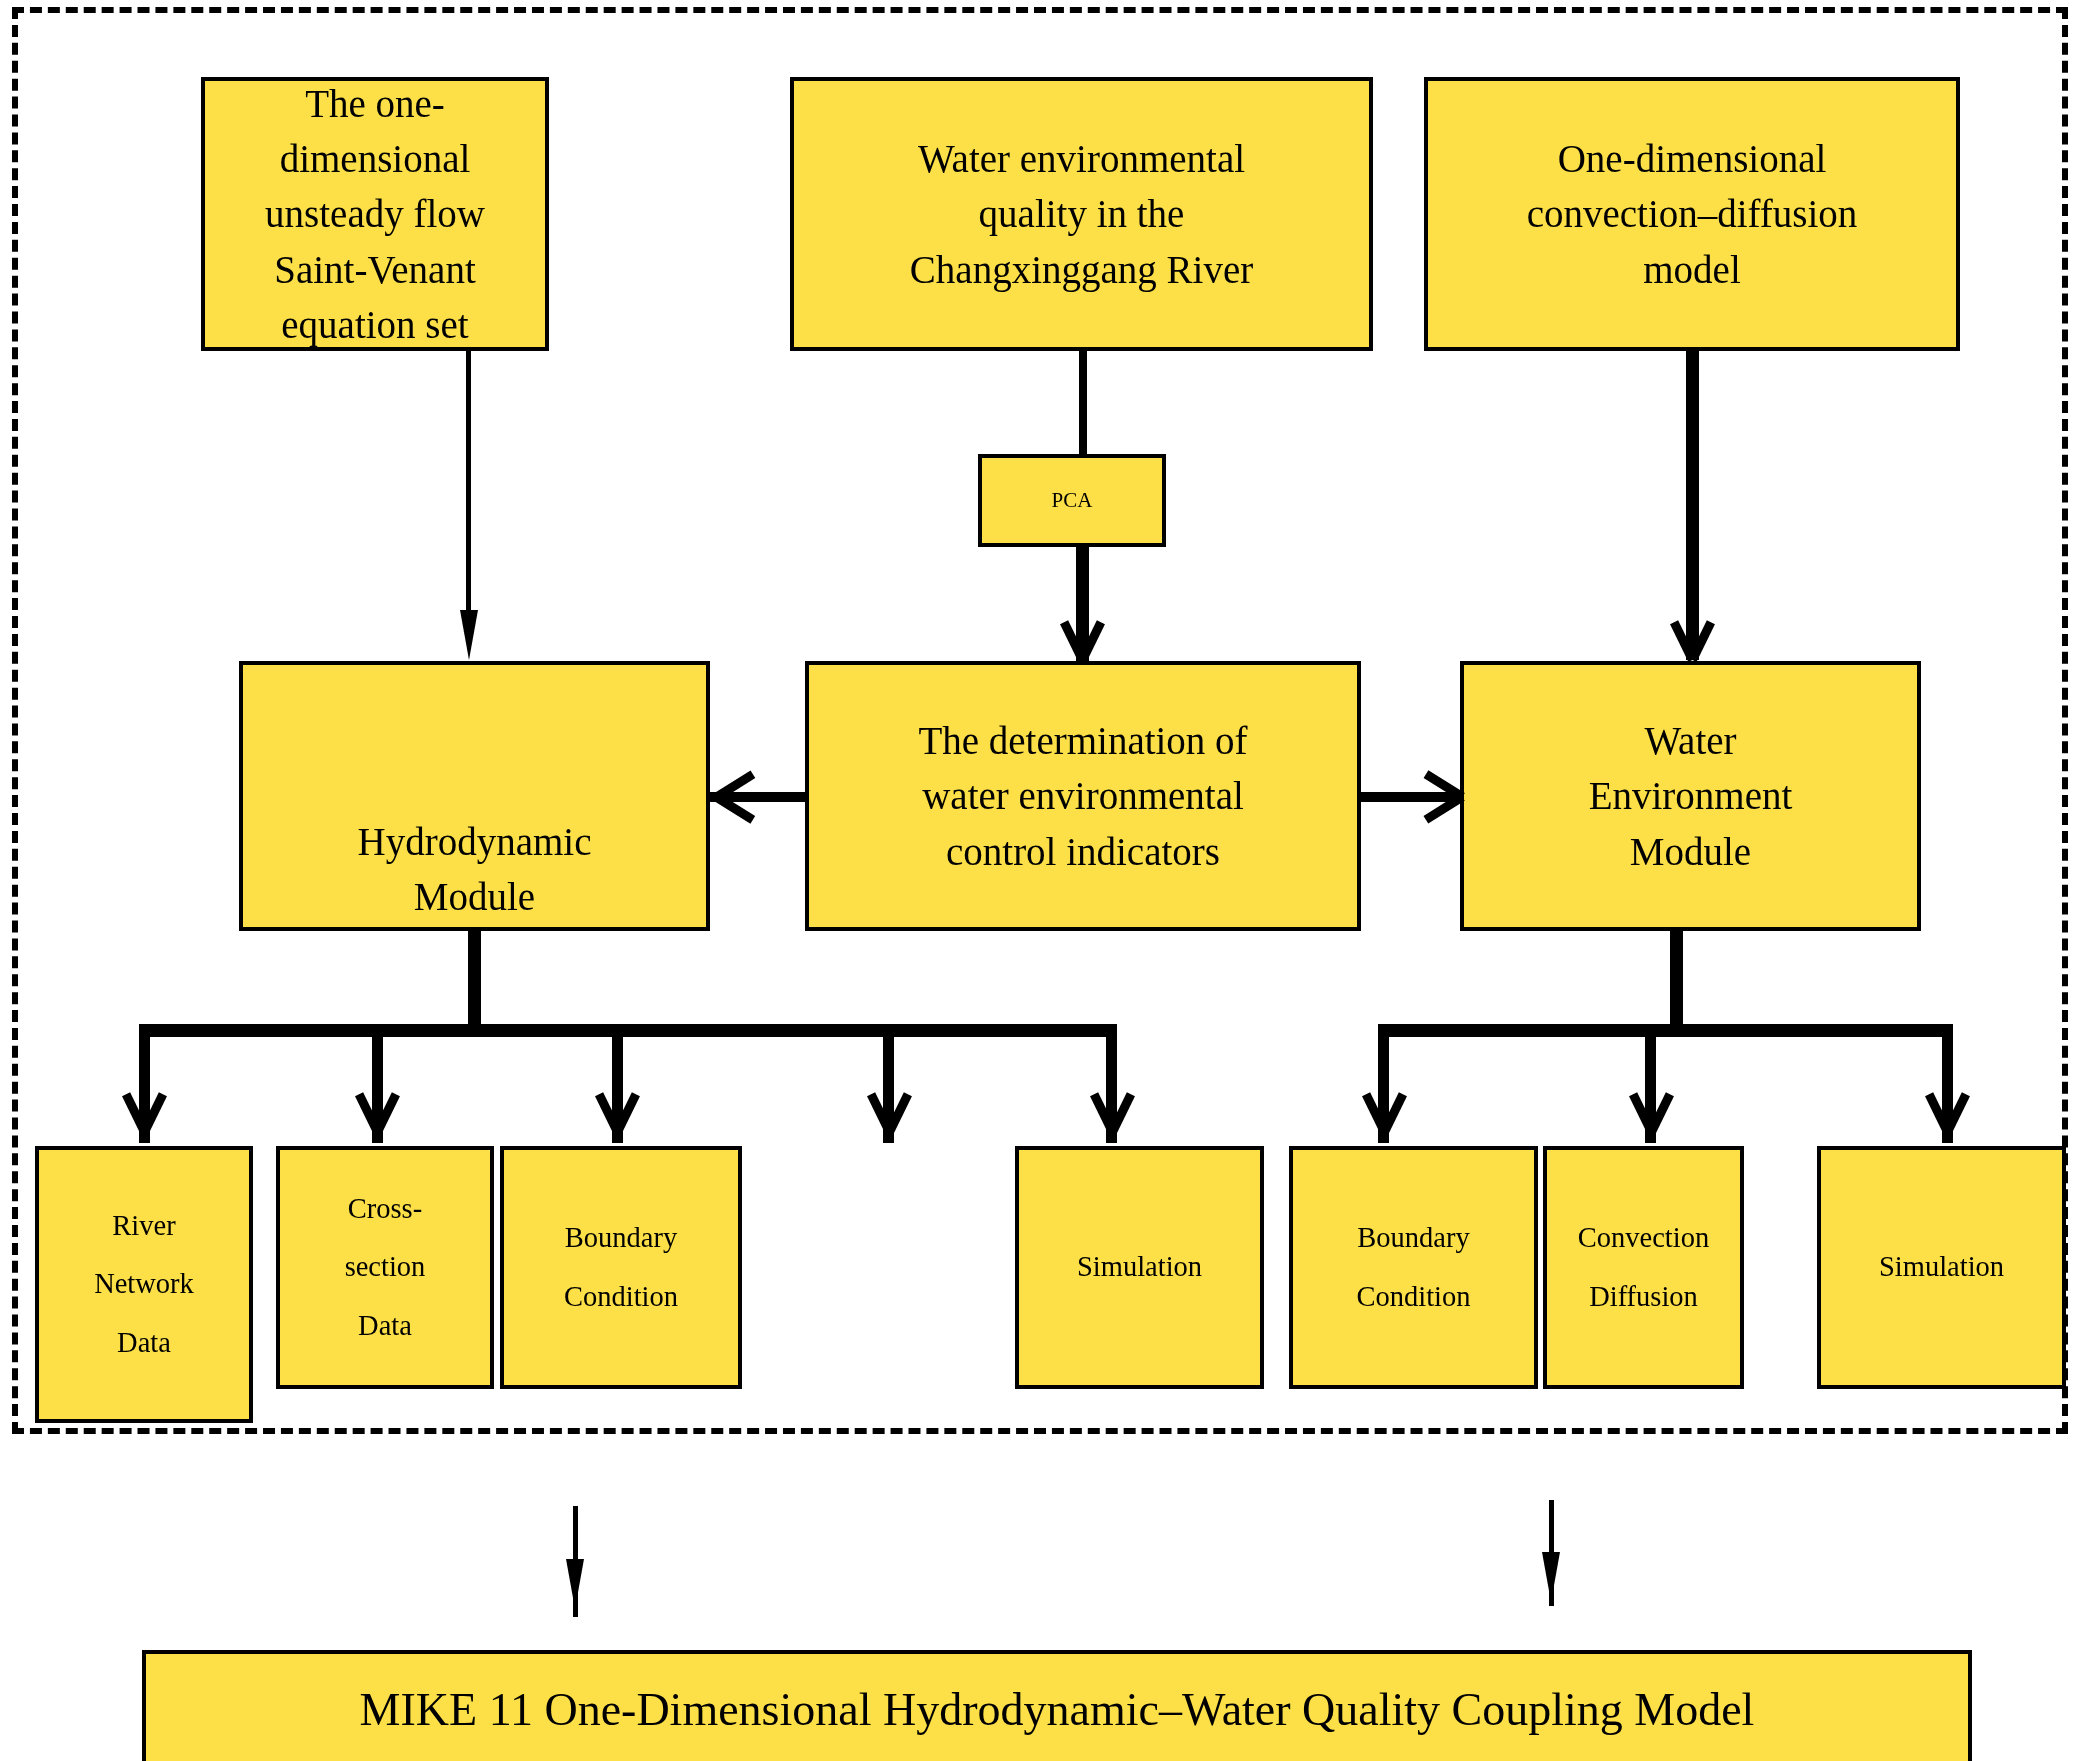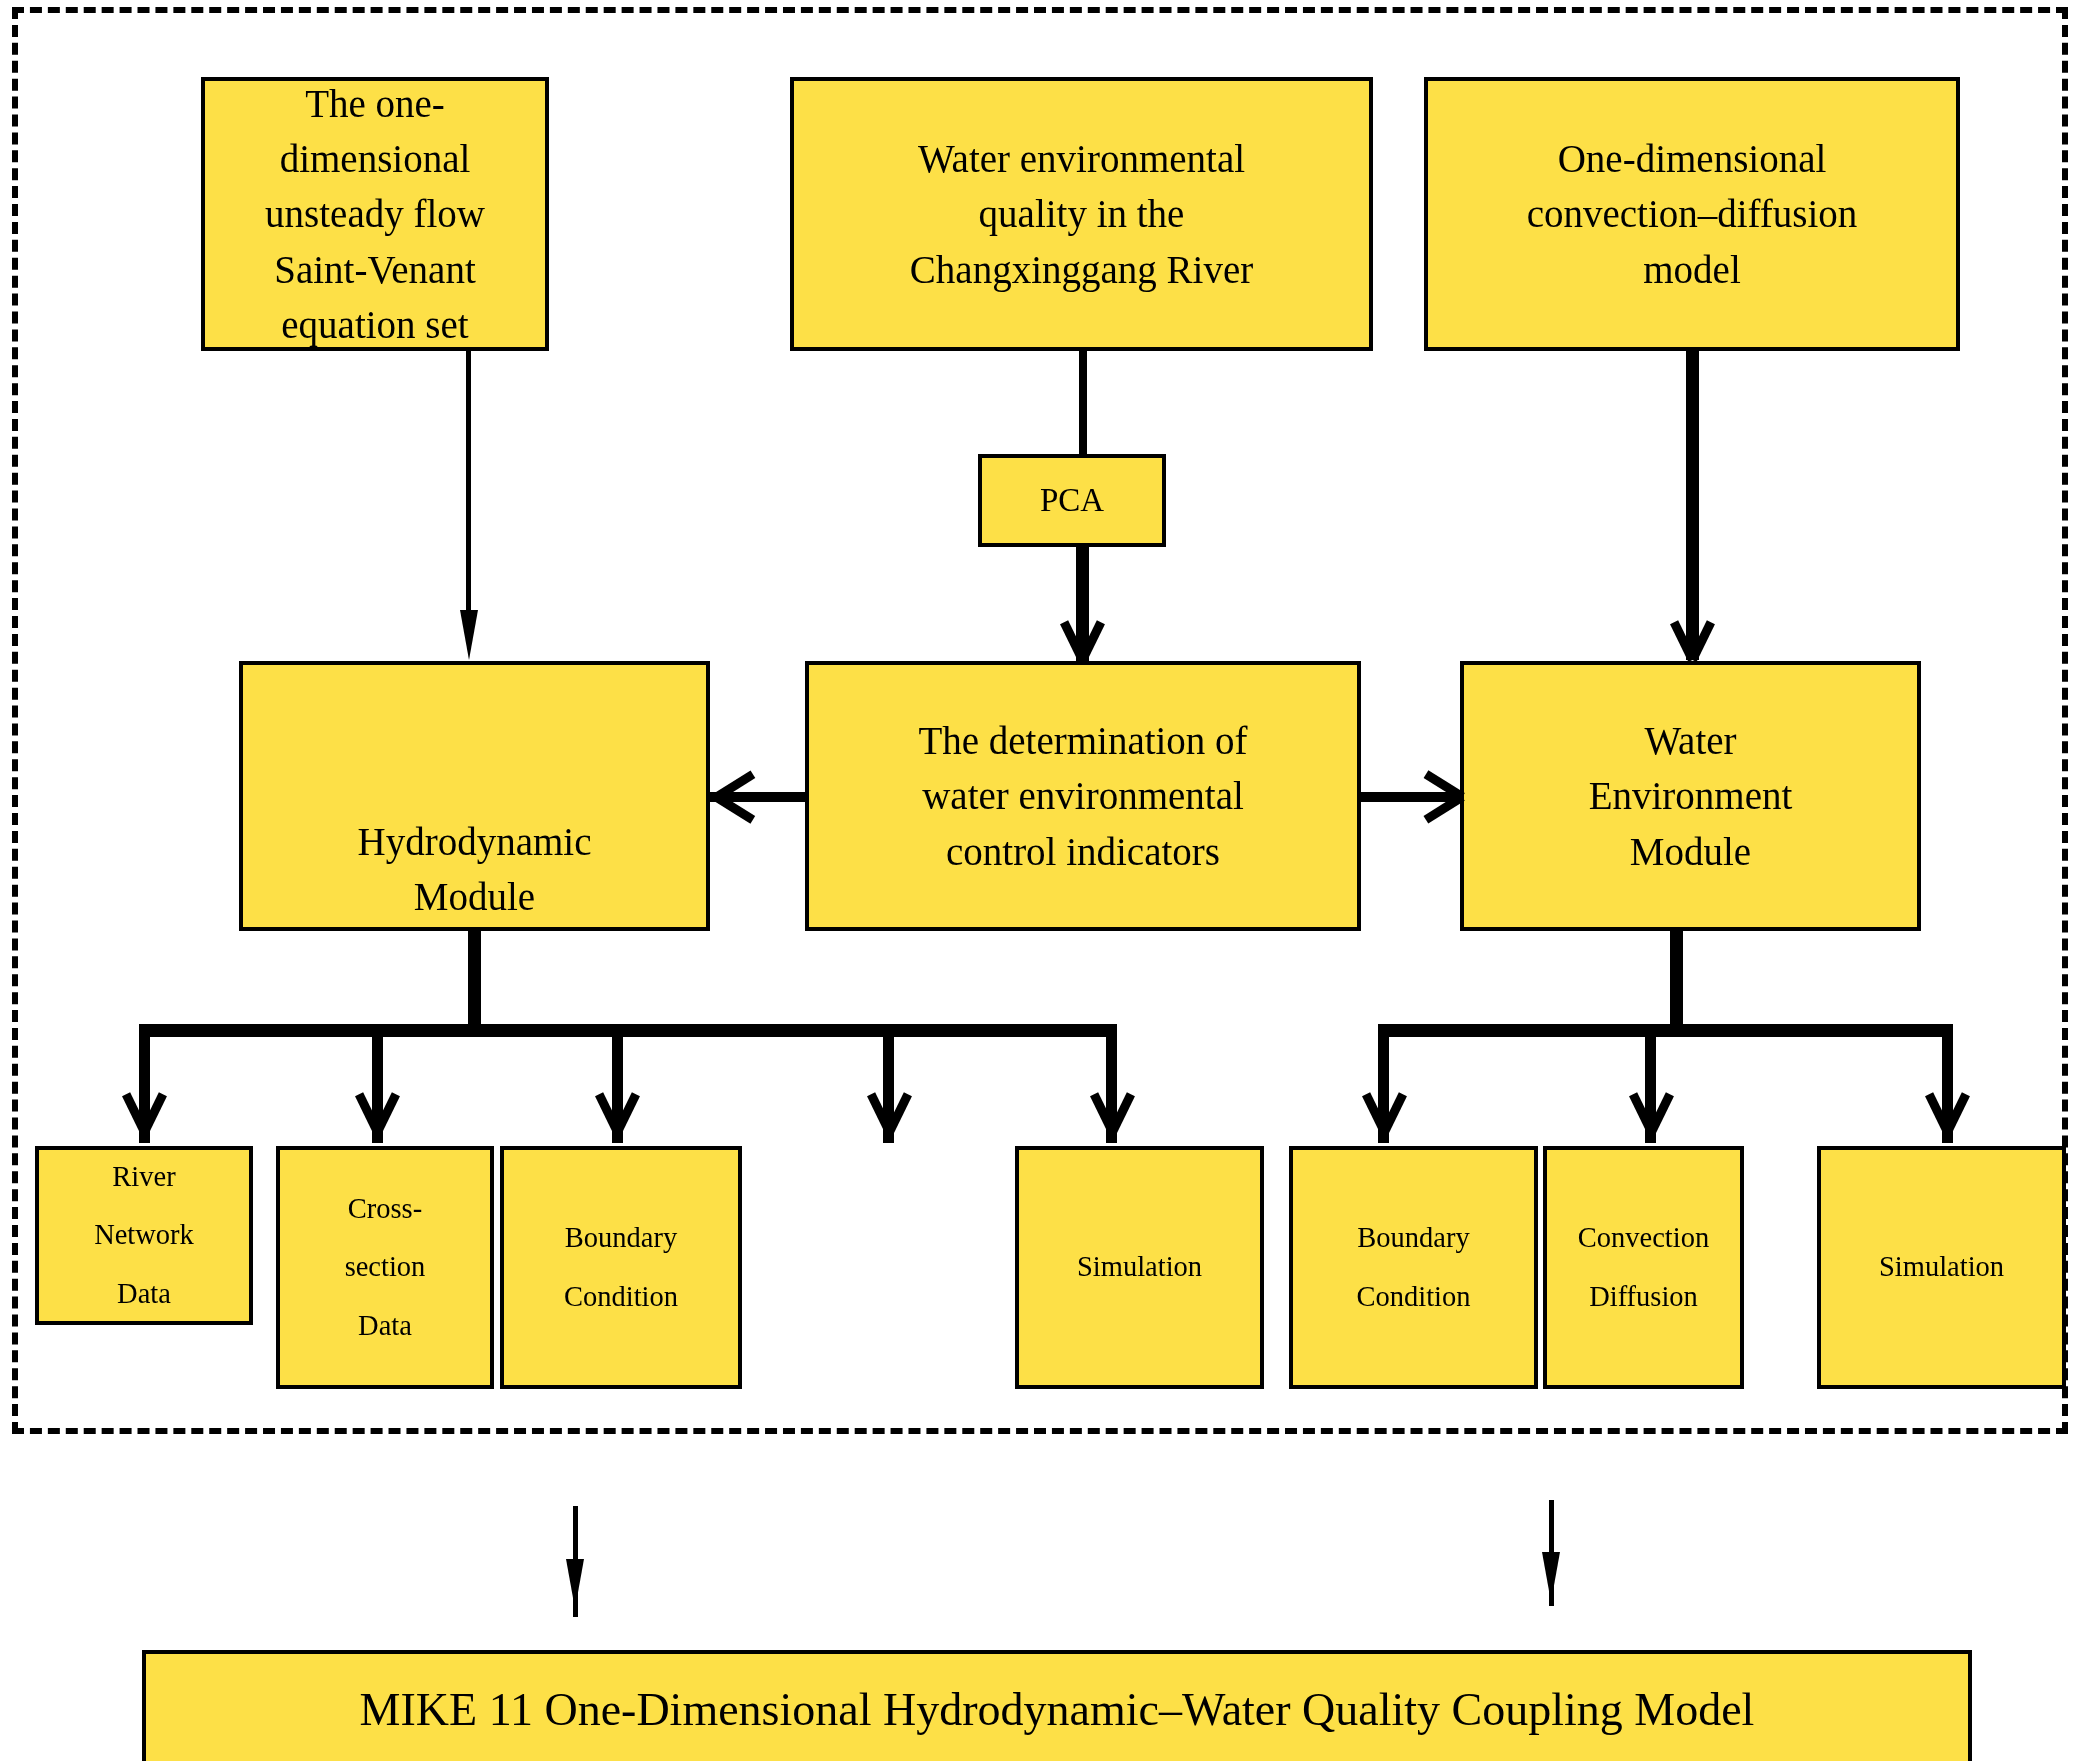--- a/index.html
+++ b/index.html
@@ -34,21 +34,21 @@
     align-items: center;
     justify-content: center;
     text-align: center;
     line-height: 1.42;
     padding: 2.7px 5.4px;
   }
   .node .txt { display: block; width: 100%; }
 
   .node.big   { font-size: 39px; }
   .node.mid   { font-size: 39px; }
-  .node.pca   { font-size: 33px; border-width: 4.7px; }
+  .node.pca   { font-size: 21px; border-width: 4.7px; }
   .node.small { font-size: 28.5px; line-height: 2.05; }
   .node.footer {
     font-size: 46px;
     border-width: 4.7px;
     line-height: 1.2;
   }
 
   
   .vline, .hline {
     position: absolute;
@@ -223,21 +223,21 @@
       <i></i>
       <u></u>
     </div>
 
   <div class="vline" style="left:1942px; top:1024px; width:11px; height:119px;"></div>
   <div class="vhead" style="left:1943px; top:1090px;">
       <i></i>
       <u></u>
     </div>
 
-  <div class="node small" style="left:35px; top:1146px; width:218px; height:179px;">
+  <div class="node small" style="left:35px; top:1146px; width:218px; height:277px;">
     <span class="txt" style="white-space:pre-line;">River
 Network
 Data</span>
   </div>
 
   <div class="node small" style="left:276px; top:1146px; width:218px; height:243px;">
     <span class="txt" style="white-space:pre-line;">Cross-
 section
 Data</span>
   </div>

